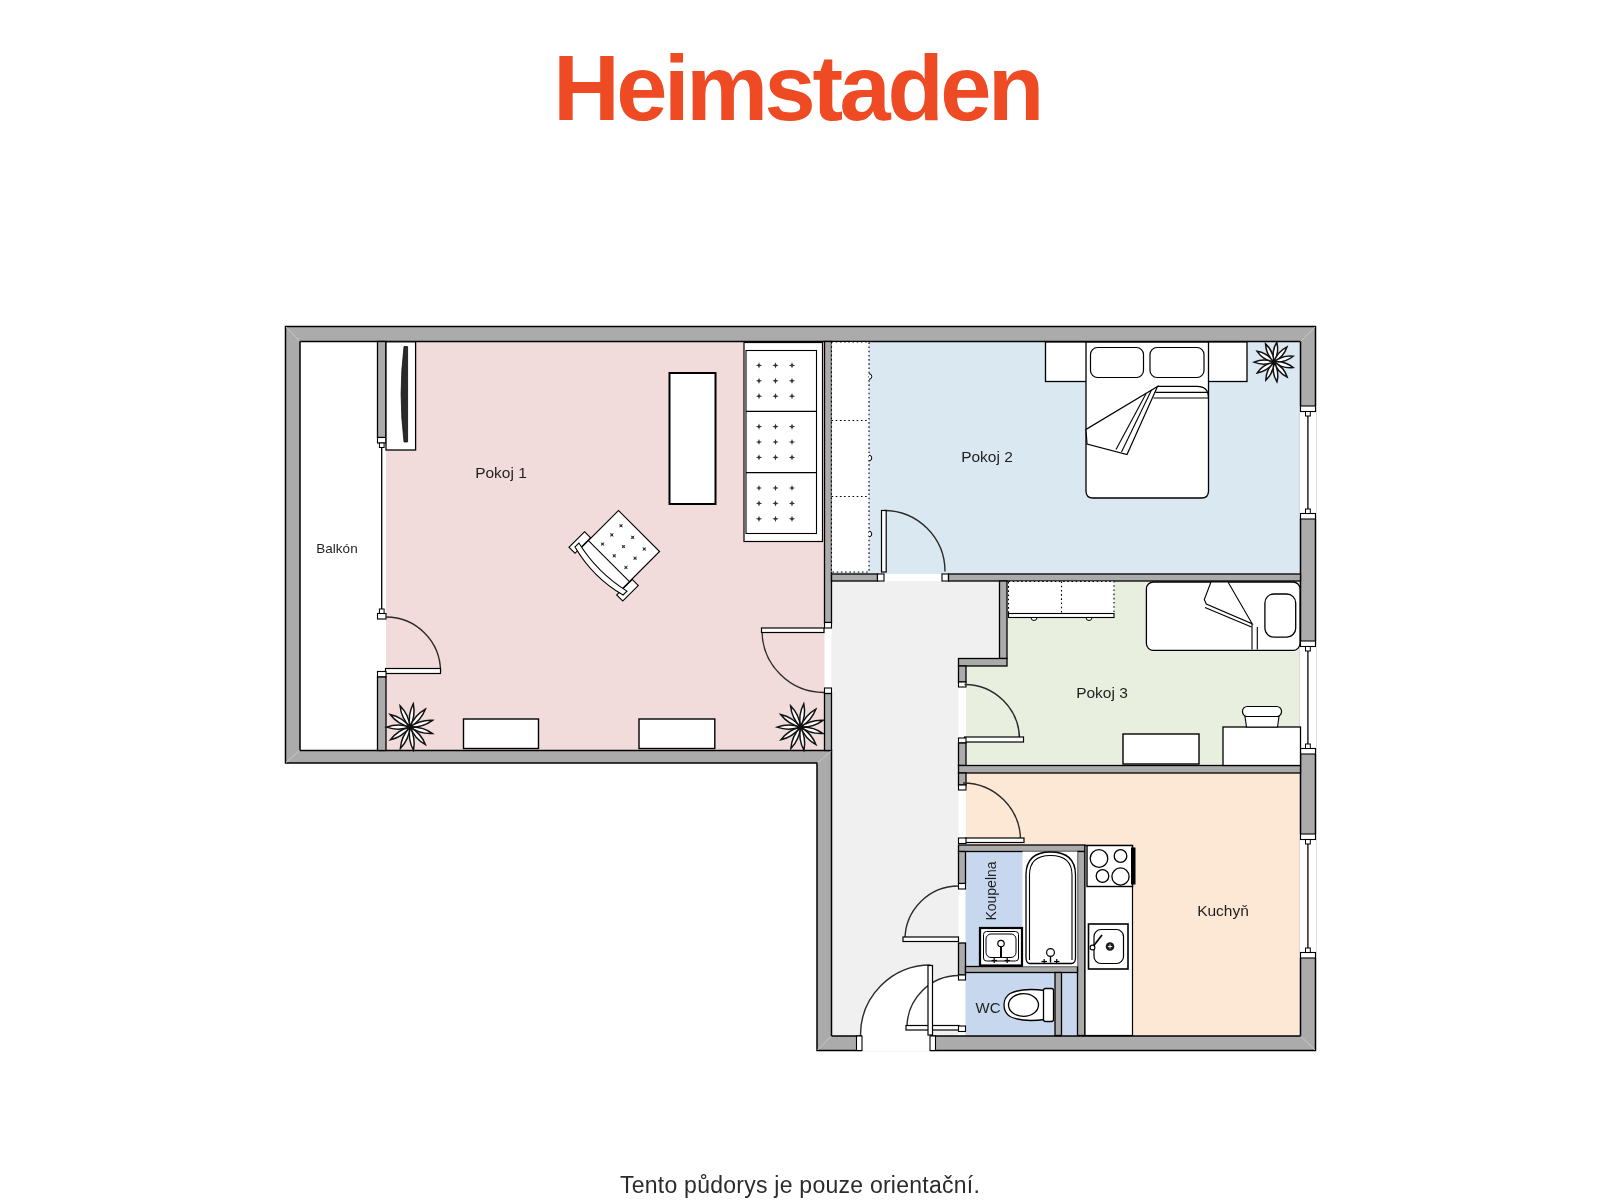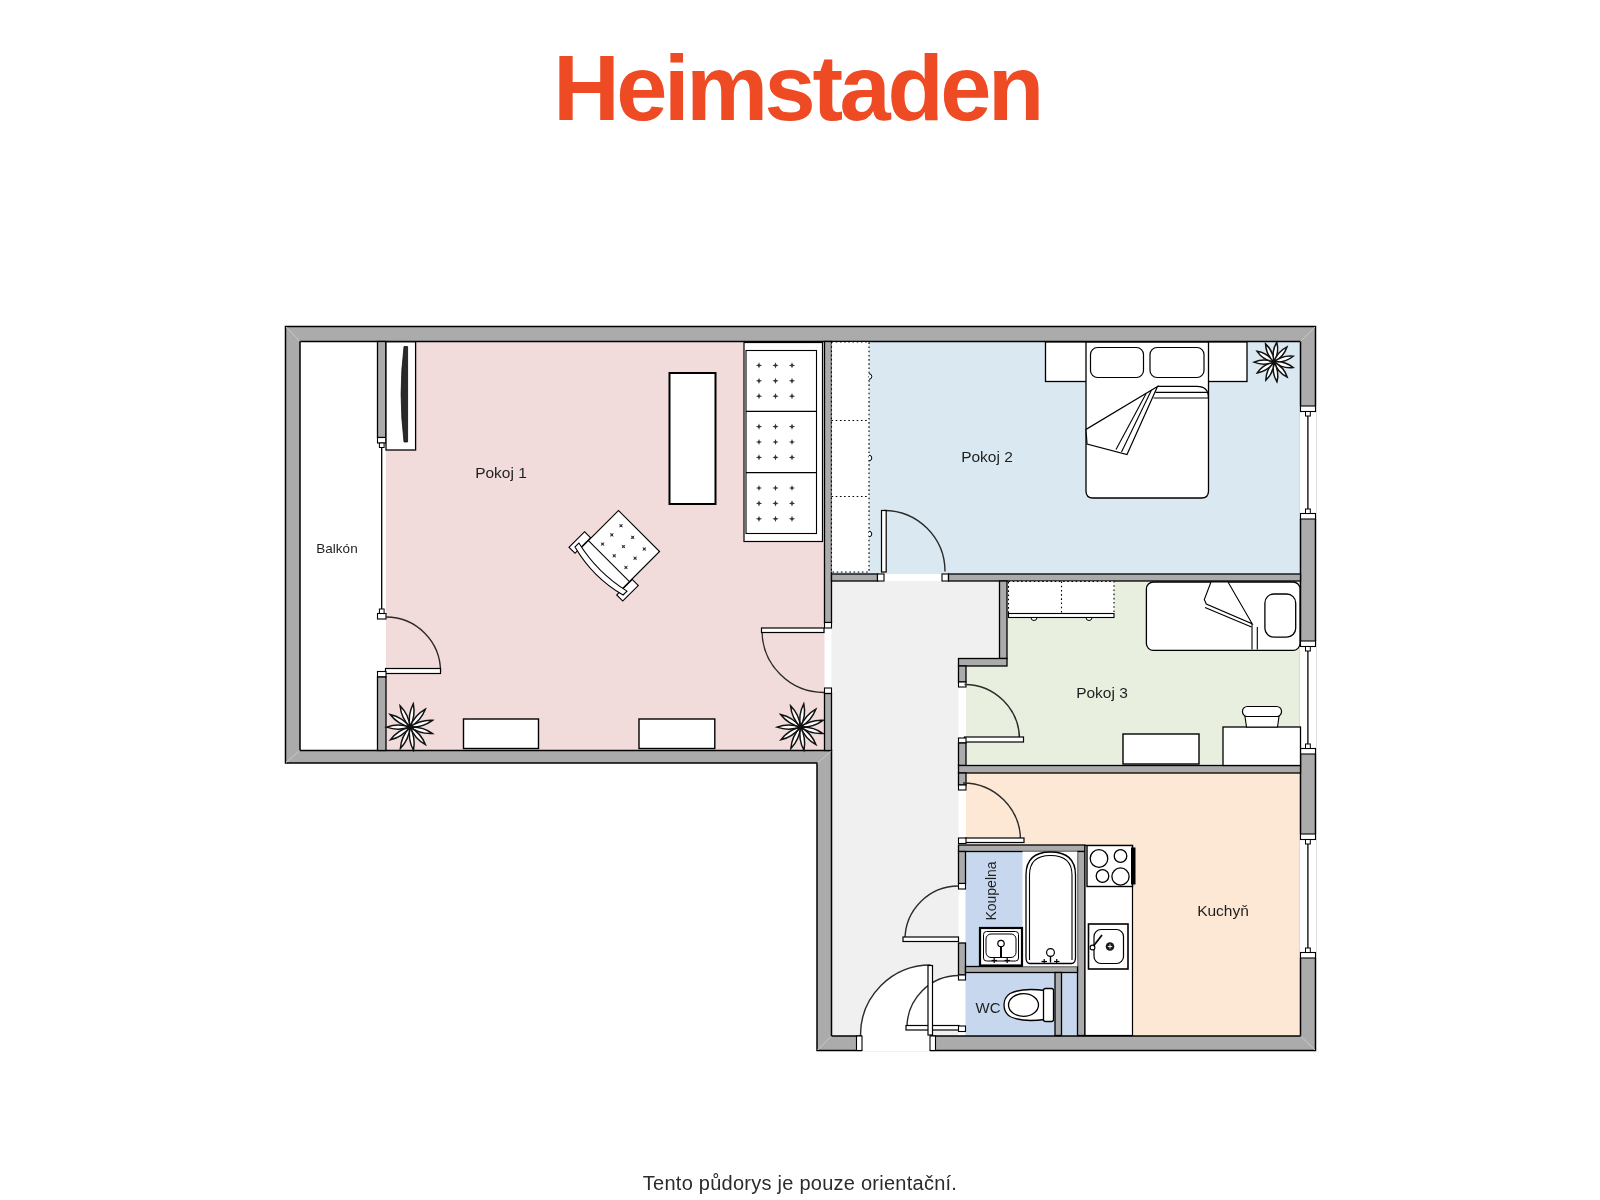--- a/index.html
+++ b/index.html
@@ -1,20 +1,20 @@
 <!DOCTYPE html>
 <html><head>
 <meta charset="utf-8">
 <style>
   html,body { margin:0; padding:0; background:#ffffff; width:1600px; height:1200px; overflow:hidden; }
   .logo { position:absolute; left:-3px; top:36px; width:1600px; text-align:center;
           font-family:"Liberation Sans", sans-serif; font-weight:bold;
           font-size:92px; letter-spacing:-3.4px; color:#ee4a23; }
   .caption { position:absolute; left:0; top:1172px; width:1600px; text-align:center;
-          font-family:"Liberation Sans", sans-serif; font-size:20px; letter-spacing:0.25px; color:#2b2b2b; }
+          font-family:"Liberation Sans", sans-serif; font-size:23px; letter-spacing:0.25px; color:#2b2b2b; }
 </style>
 </head>
 <body>
 
 <div class="logo">Heimstaden</div>
 
 <svg width="1600" height="1200" viewBox="0 0 1600 1200" style="position:absolute;left:0;top:0">
 
 <rect x="300" y="341.5" width="77.5" height="409.0" fill="#ffffff"></rect>
 

